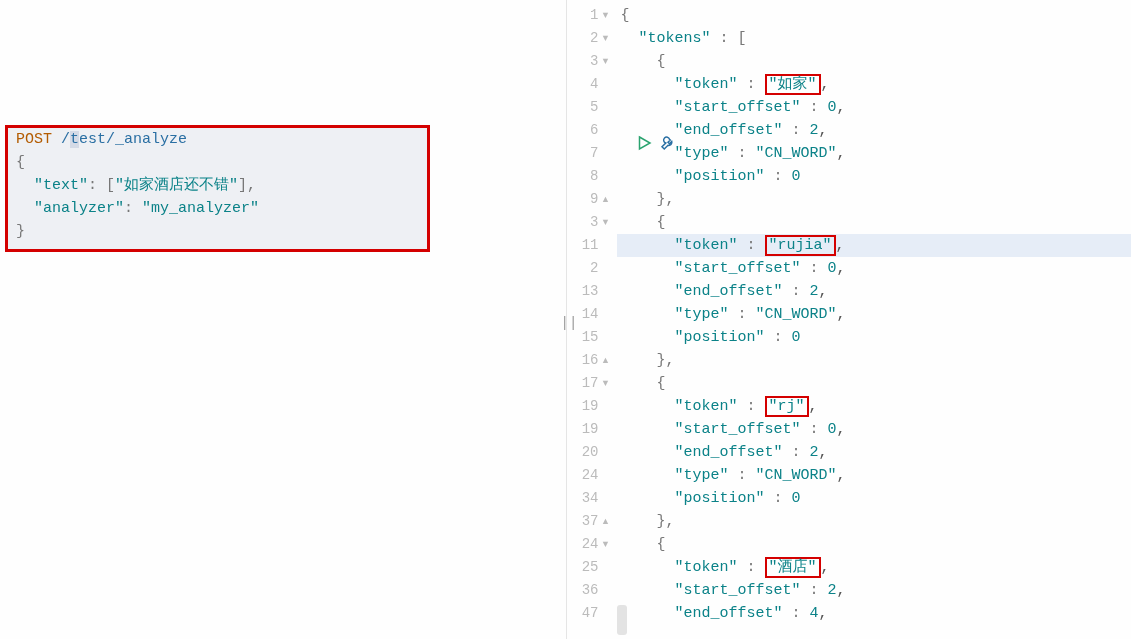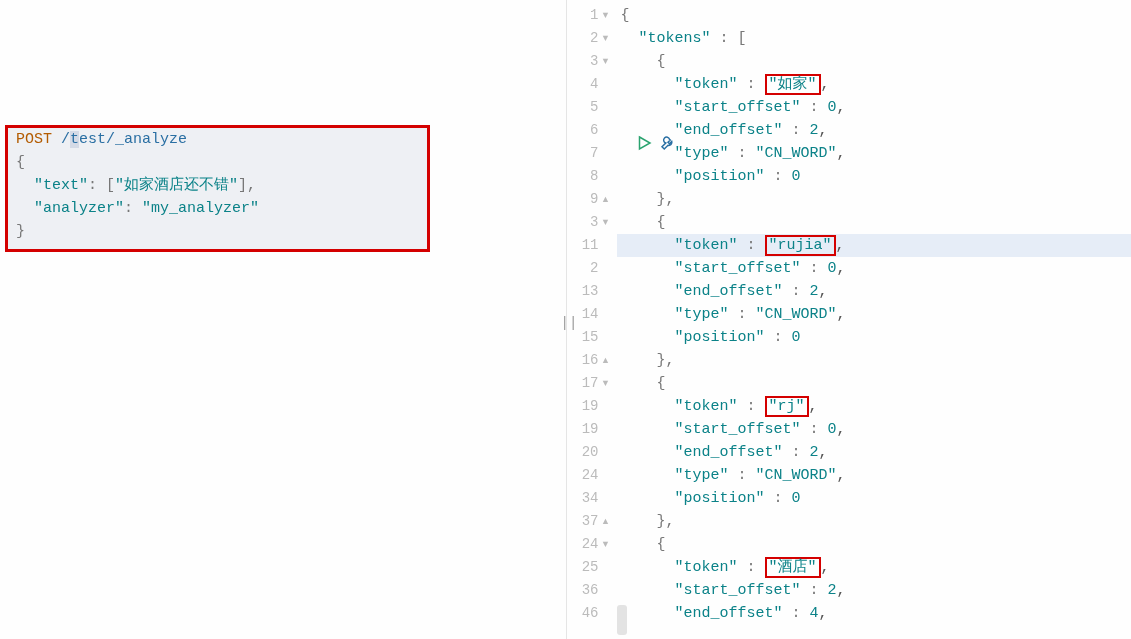--- a/index.html
+++ b/index.html
@@ -178,21 +178,21 @@
           <div class="gutter-row"><span class="ln">17</span><span class="fold-arrow">▾</span></div>
           <div class="gutter-row"><span class="ln">19</span><span class="fold-arrow"> </span></div>
           <div class="gutter-row"><span class="ln">19</span><span class="fold-arrow"> </span></div>
           <div class="gutter-row"><span class="ln">20</span><span class="fold-arrow"> </span></div>
           <div class="gutter-row"><span class="ln">24</span><span class="fold-arrow"> </span></div>
           <div class="gutter-row"><span class="ln">34</span><span class="fold-arrow"> </span></div>
           <div class="gutter-row"><span class="ln">37</span><span class="fold-arrow">▴</span></div>
           <div class="gutter-row"><span class="ln">24</span><span class="fold-arrow">▾</span></div>
           <div class="gutter-row"><span class="ln">25</span><span class="fold-arrow"> </span></div>
           <div class="gutter-row"><span class="ln">36</span><span class="fold-arrow"> </span></div>
-          <div class="gutter-row"><span class="ln">46</span><span class="fold-arrow"> </span></div>
+          <div class="gutter-row"><span class="ln">47</span><span class="fold-arrow"> </span></div>
         </div>
       <div class="code-right" id="code">
         <div class="sb-hint"></div>
       <div class="code-line"><span class="tok-brace">{</span></div>
           <div class="code-line">  <span class="tok-key">"tokens"</span><span class="tok-punc"> : [</span></div>
           <div class="code-line">    <span class="tok-brace">{</span></div>
           <div class="code-line">      <span class="tok-key">"token"</span><span class="tok-punc"> : </span><span class="redbox tok-str">"如家"</span><span class="tok-comma">,</span></div>
           <div class="code-line">      <span class="tok-key">"start_offset"</span><span class="tok-punc"> : </span><span class="tok-num">0</span><span class="tok-comma">,</span></div>
           <div class="code-line">      <span class="tok-key">"end_offset"</span><span class="tok-punc"> : </span><span class="tok-num">2</span><span class="tok-comma">,</span></div>
           <div class="code-line">      <span class="tok-key">"type"</span><span class="tok-punc"> : </span><span class="tok-str">"CN_WORD"</span><span class="tok-comma">,</span></div>

